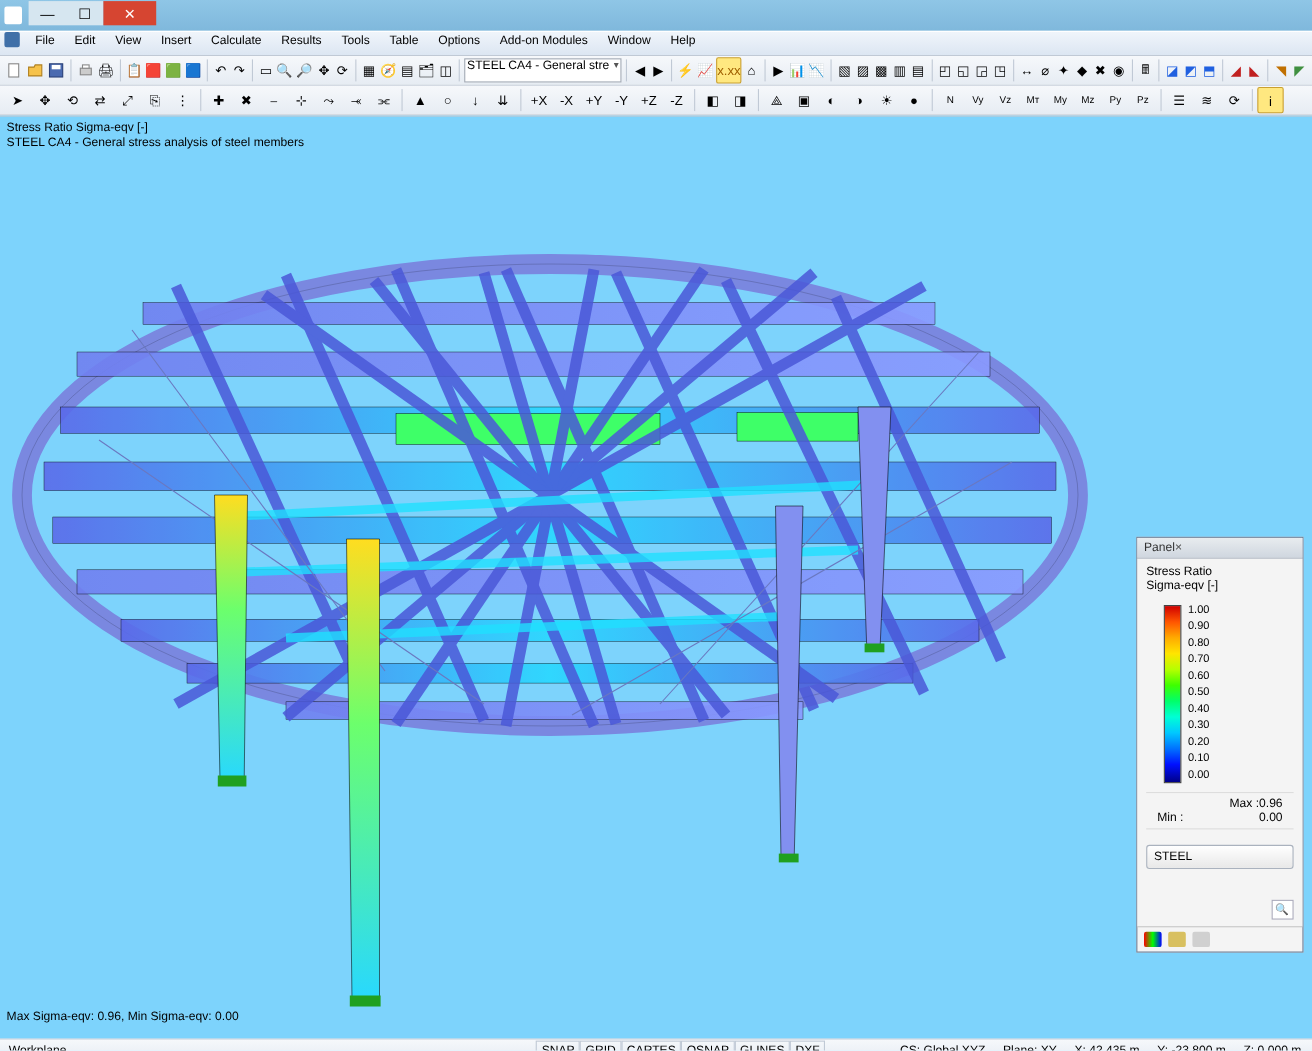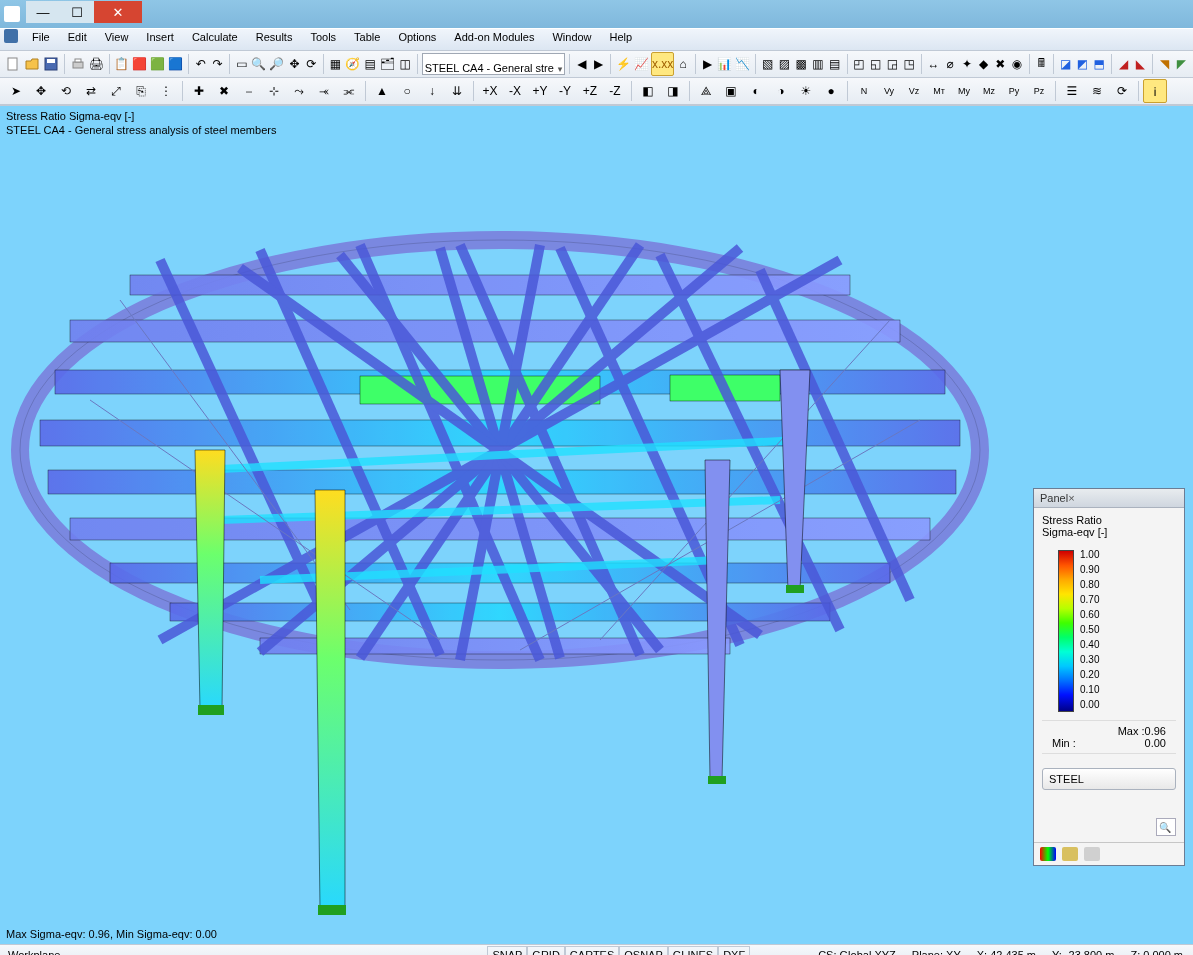--- a/index.html
+++ b/index.html
@@ -9,38 +9,38 @@
 .winbtns{display:flex;height:22px;margin-top:-4px}
 .winbtn{width:34px;height:22px;display:flex;align-items:center;justify-content:center;font-family:Arial;font-size:13px;color:#000;background:#d6e6f0}
 .winbtn.close{background:#d64531;color:#fff;width:48px}
 .menubar{height:21px;background:linear-gradient(#f0f5fb,#dce6f2);border-top:1px solid #fff;border-bottom:1px solid #c0c9d5;display:flex;align-items:flex-start;padding:0 4px}
 .menubar .m{padding:2px 10px 2px 8px;cursor:default}
 .menubar .mi{margin-right:6px;width:14px;height:14px;background:#4070a8;display:inline-block;border-radius:2px}
 .toolbar{height:26px;background:linear-gradient(#f6f8fb,#e6ecf3);border-bottom:1px solid #c0c9d5;display:flex;align-items:center;padding:0 4px;gap:1px;white-space:nowrap;overflow:hidden}
 .tbtn{width:22px;height:22px;display:flex;align-items:center;justify-content:center;border:1px solid transparent;border-radius:2px;font-size:12px}
 .tbtn svg{width:16px;height:16px}
 .sep{width:1px;height:20px;background:#c0c9d5;margin:0 3px}
-.combo{height:20px;border:1px solid #a0a8b4;background:#fff;display:flex;align-items:flex-end;padding:0 2px;font-size:11px}
+.combo{height:20px;border:1px solid #a0a8b4;background:#fff;display:flex;align-items:flex-start;padding:0 2px;font-size:11px}
 .combo span.caret{margin-left:4px;font-size:9px;color:#555}
 .viewport{position:relative;height:838px;background:#7dd3fc;border-top:1px solid #c0c9d5}
 .overlay-text{position:absolute;left:6px;font-size:11px;color:#000}
 .panel{position:absolute;right:8px;top:382px;width:150px;background:#f4f4f4;border:1px solid #6b7d95}
 .panel-title{background:linear-gradient(#e8ecef,#cfd6df);border-bottom:1px solid #aab2be;padding:3px 6px;font-size:11px;color:#333;display:flex;justify-content:flex-start;align-items:center}
 .panel-body{padding:6px 8px;background:#f4f4f4;font-size:11px}
 .scale{display:flex;gap:6px;margin:12px 0 8px 16px}
 .scale-bar{width:14px;height:160px;border:1px solid #444;background:linear-gradient(to bottom,#d00000 0%,#ff5500 9%,#ffaa00 18%,#ffe500 27%,#b6ff00 36%,#3eff00 45%,#00ff6a 54%,#00ffd5 63%,#00c8ff 72%,#0072ff 81%,#0010ff 90%,#000088 100%)}
 .scale-labels{display:flex;flex-direction:column;justify-content:space-between;height:160px;font-size:10px}
 .scale-labels div{line-height:10px}
 .pbtn{width:100%;height:22px;background:linear-gradient(#fff,#e8e8e8);border:1px solid #aab2be;border-radius:3px;text-align:left;font-size:11px;margin-top:6px}
 .panel-foot{border-top:1px solid #c6c6c6;height:22px;display:flex;align-items:center;padding:0 6px;gap:6px}
 .panel-foot .pi{width:16px;height:14px;background:#ccc;border-radius:2px}
 .statusbar{height:19px;background:linear-gradient(#f6f8fb,#e6ecf3);border-top:1px solid #c0c9d5;display:flex;align-items:center;font-size:11px;padding:0 2px}
 .statusbar .cell{border:1px solid #c0c9d5;padding:1px 4px;margin:0;height:14px;display:flex;align-items:center}
 .statusbar .flex{flex:1}
-.bottomtext{position:absolute;left:6px;bottom:4px;font-size:11px}
+.bottomtext{position:absolute;left:6px;bottom:14px;font-size:11px}
 .zoom-mini{width:18px;height:16px;border:1px solid #aab;background:#fff;display:flex;align-items:center;justify-content:center;font-size:10px;margin-left:auto}
 </style>
 </head>
 <body>
 
 <div class="titlebar">
   <span class="icon"></span>
   <div class="winbtns">
     <div class="winbtn">—</div>
     <div class="winbtn">☐</div>

